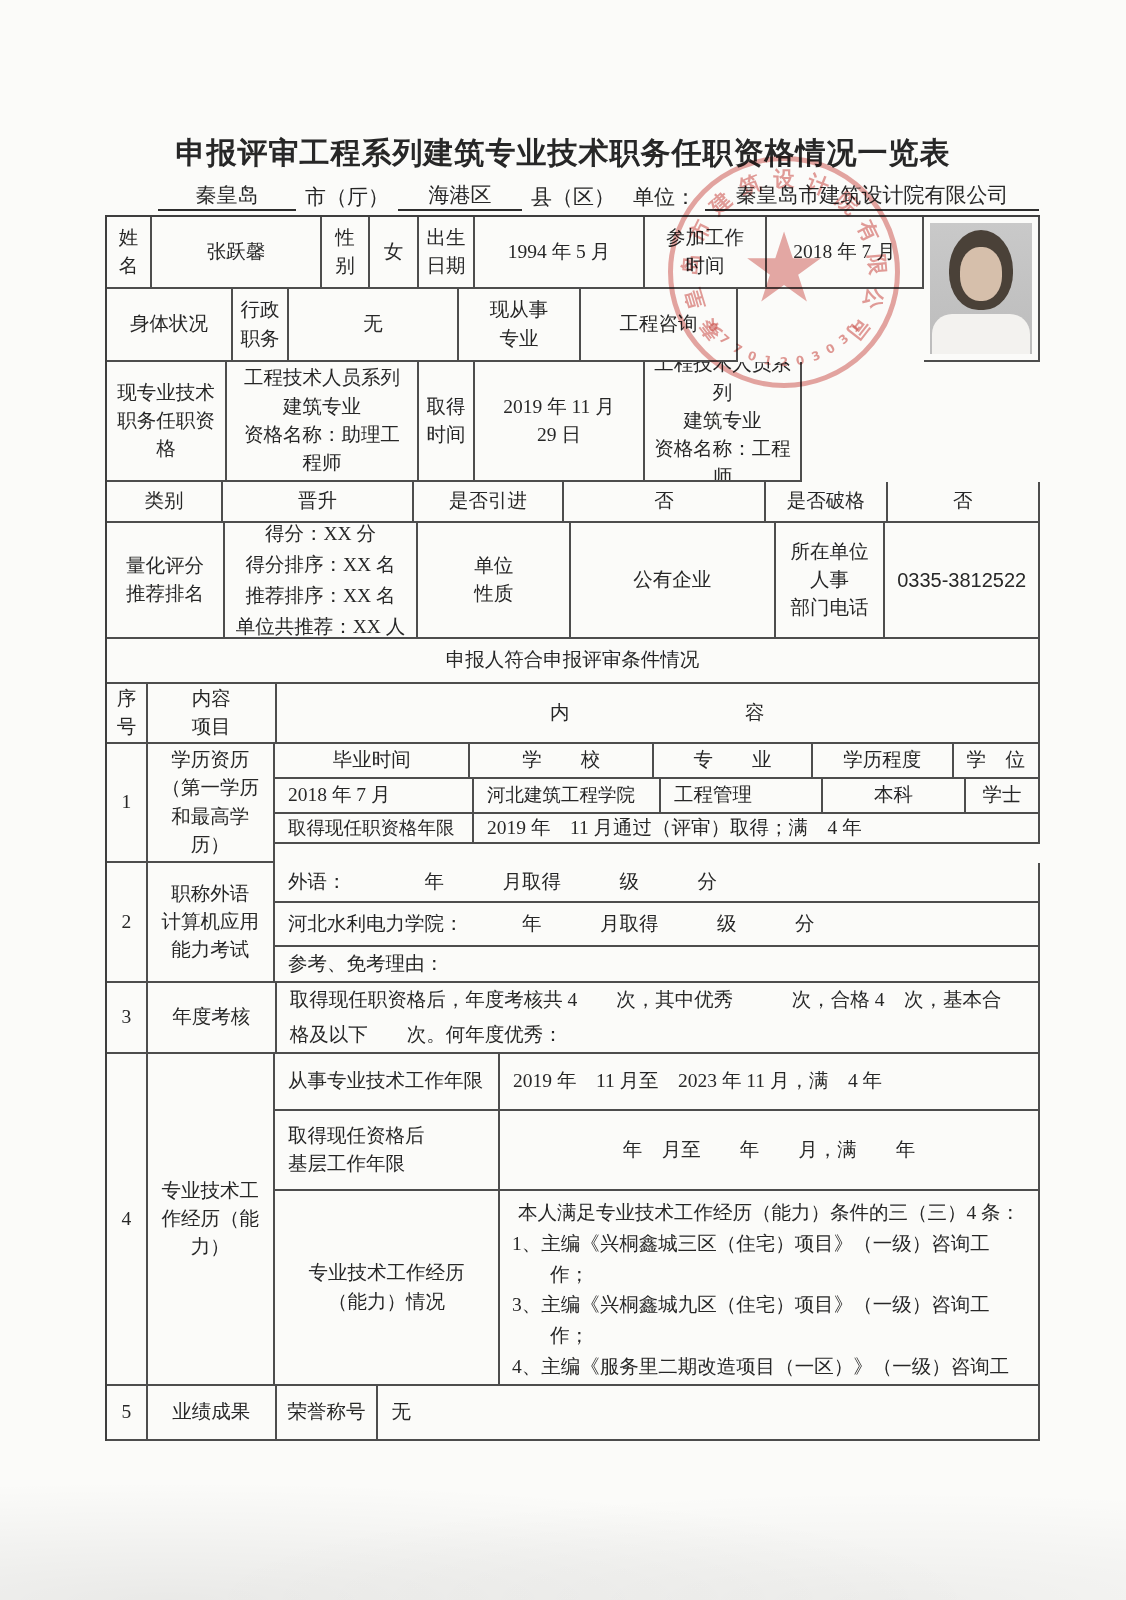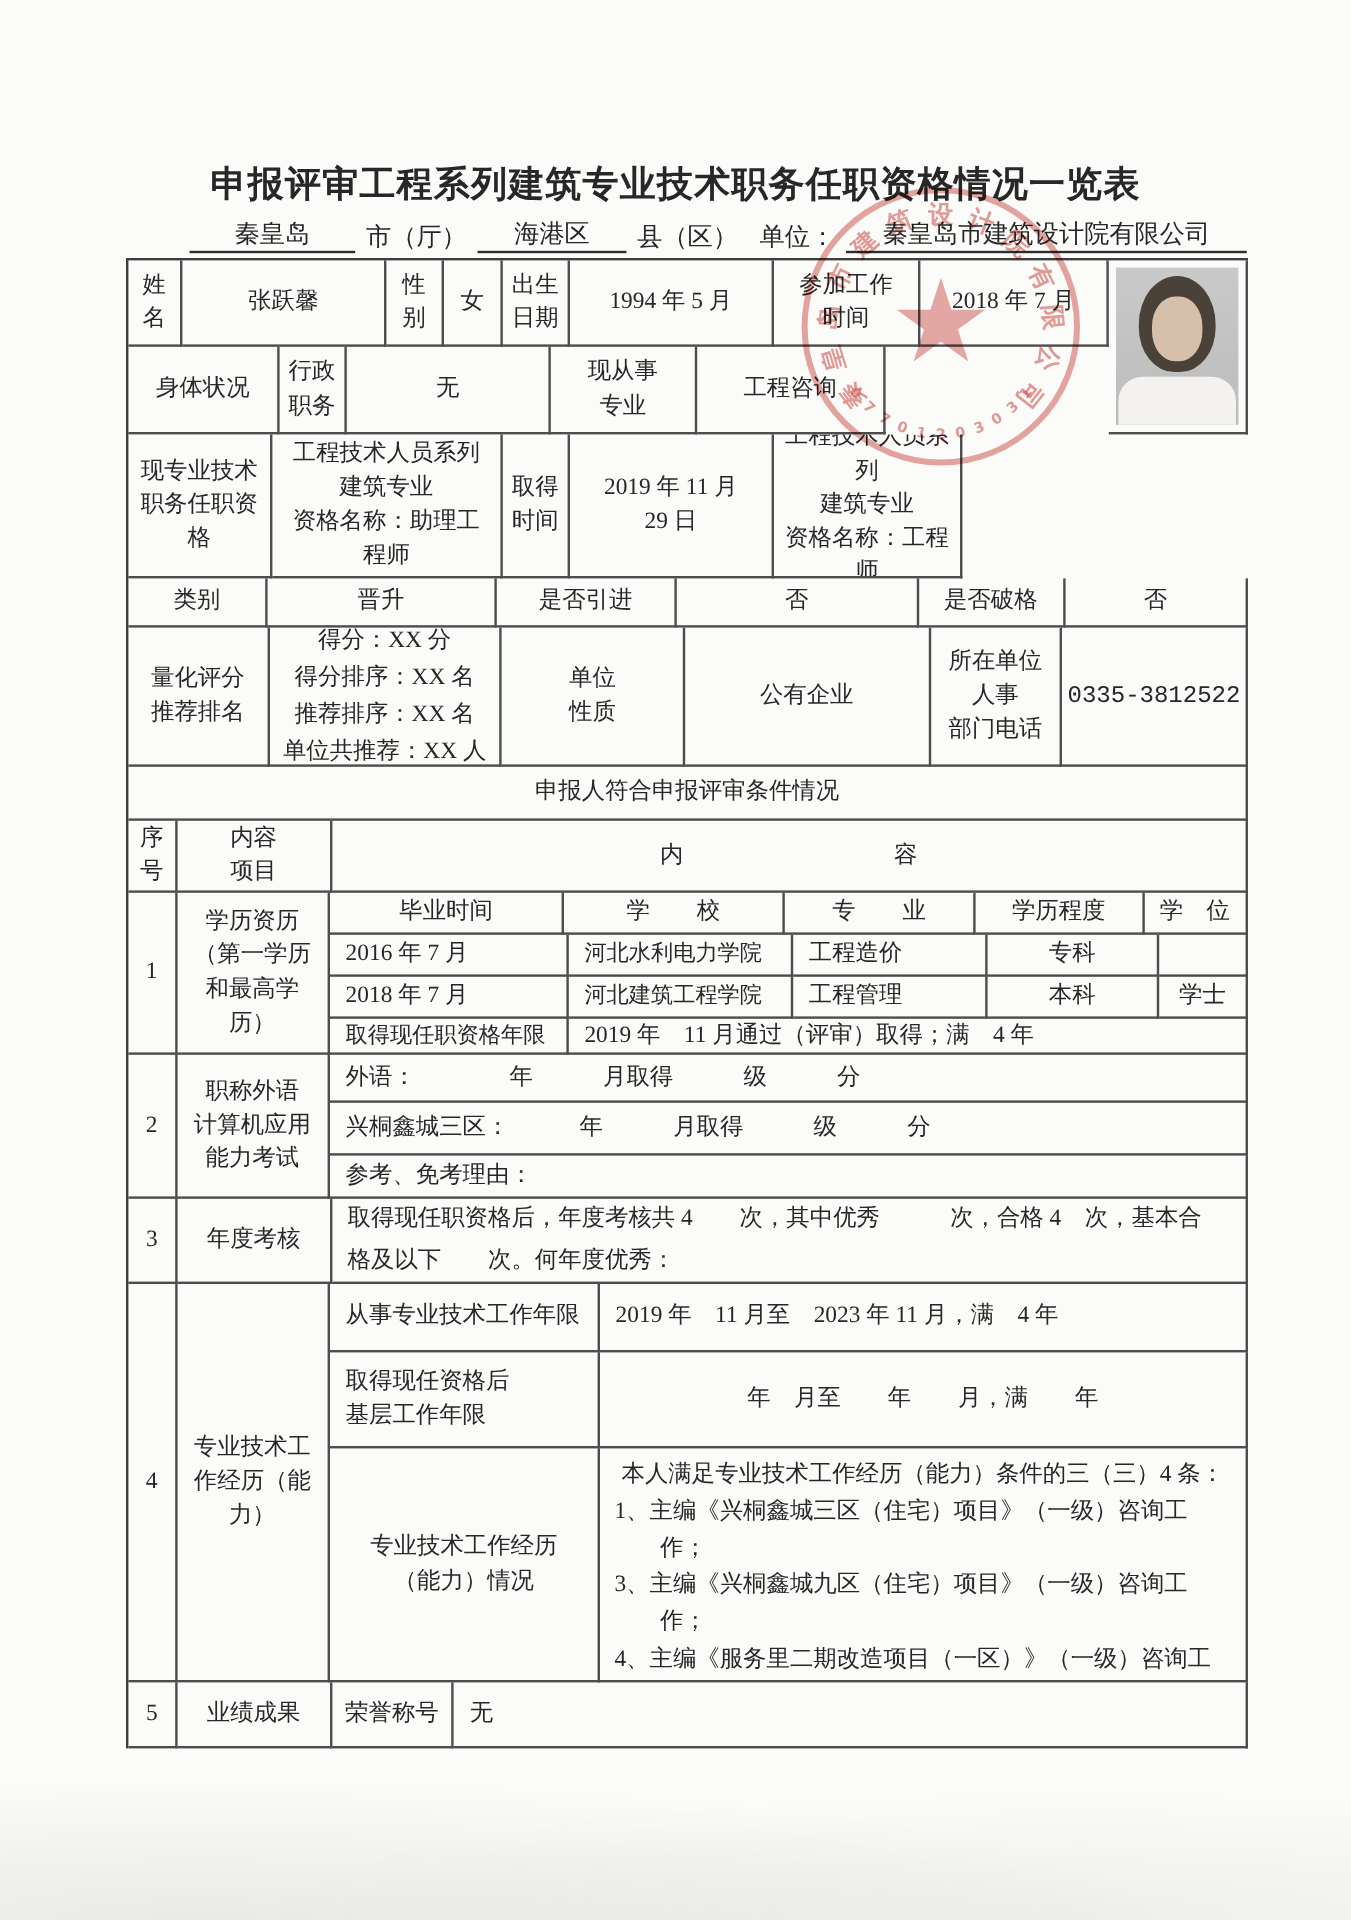--- a/index.html
+++ b/index.html
@@ -19,21 +19,21 @@
   .u-unit{min-width:334px}
 
   .tbl{position:absolute;left:105px;top:215px;width:935px;font-size:19.5px;
        border-top:2.5px solid #3e3e3e;border-left:2.5px solid #3e3e3e}
   .row{display:flex}
   .col{display:flex;flex-direction:column}
   .c{border-right:2px solid #4d4d4d;border-bottom:2px solid #4d4d4d;
      display:flex;align-items:center;justify-content:center;text-align:center;
      white-space:pre-line;line-height:1.45;padding:2px 4px;overflow:hidden}
   .left{justify-content:flex-start;text-align:left;padding-left:13px}
-  .numcell{font-size:20px;font-family:Liberation Mono, monospace}
+  .numcell{font-size:20px;font-family:Liberation Sans, sans-serif}
 
   
   .photo-cell{padding:6px}
   .photo{width:102px;height:131px;background:linear-gradient(#c9c9c9,#bcbcbc);position:relative;overflow:hidden}
   .ph-hair{position:absolute;left:50%;top:7px;transform:translateX(-50%);width:64px;height:80px;
            background:#4a4138;border-radius:50% 50% 46% 46%}
   .ph-face{position:absolute;left:50%;top:24px;transform:translateX(-50%);width:42px;height:54px;
            background:#d6bfab;border-radius:46%}
   .ph-shirt{position:absolute;left:50%;bottom:-5px;transform:translateX(-50%);width:98px;height:45px;
             background:#f3f2ef;border-radius:20px 20px 0 0}
@@ -170,27 +170,20 @@
 历）</div>
       <div class="col" style="width:765px">
         <div class="row" style="height:35px">
           <div class="c" style="width:199px">毕业时间</div>
           <div class="c" style="width:187px">学　　校</div>
           <div class="c" style="width:162px">专　　业</div>
           <div class="c" style="width:143px">学历程度</div>
           <div class="c" style="width:88px">学　位</div>
         </div>
         <div class="row" style="height:35px">
-          <div class="c left" style="width:199px">2016 年 7 月</div>
-          <div class="c left" style="width:187px;font-size:18.5px">河北水利电力学院</div>
-          <div class="c left" style="width:162px">工程造价</div>
-          <div class="c" style="width:143px">专科</div>
-          <div class="c" style="width:74px"></div>
-        </div>
-        <div class="row" style="height:35px">
           <div class="c left" style="width:199px">2018 年 7 月</div>
           <div class="c left" style="width:187px;font-size:18.5px">河北建筑工程学院</div>
           <div class="c left" style="width:162px">工程管理</div>
           <div class="c" style="width:143px">本科</div>
           <div class="c" style="width:74px">学士</div>
         </div>
         <div class="row" style="height:30px">
           <div class="c left" style="width:199px;font-size:18.5px">取得现任职资格年限</div>
           <div class="c left" style="width:566px">2019 年　11 月通过（评审）取得；满　4 年</div>
         </div>
@@ -200,21 +193,21 @@
     <div class="row">
       <div class="c" style="width:41px">2</div>
       <div class="c" style="width:129px">职称外语
 计算机应用
 能力考试</div>
       <div class="col" style="width:765px">
         <div class="row" style="height:40px">
             <div class="c left" style="width:765px">外语：　　　　年　　　月取得　　　级　　　分</div>
           </div>
         <div class="row" style="height:44px">
-            <div class="c left" style="width:765px">兴桐鑫城三区：　　　年　　　月取得　　　级　　　分</div>
+            <div class="c left" style="width:765px">河北水利电力学院：　　　年　　　月取得　　　级　　　分</div>
           </div>
         <div class="row" style="height:36px">
             <div class="c left" style="width:765px">参考、免考理由：</div>
           </div>
       </div>
     </div>
 
     <div class="row">
       <div class="c" style="width:41px">3</div>
       <div class="c" style="width:129px">年度考核</div>

